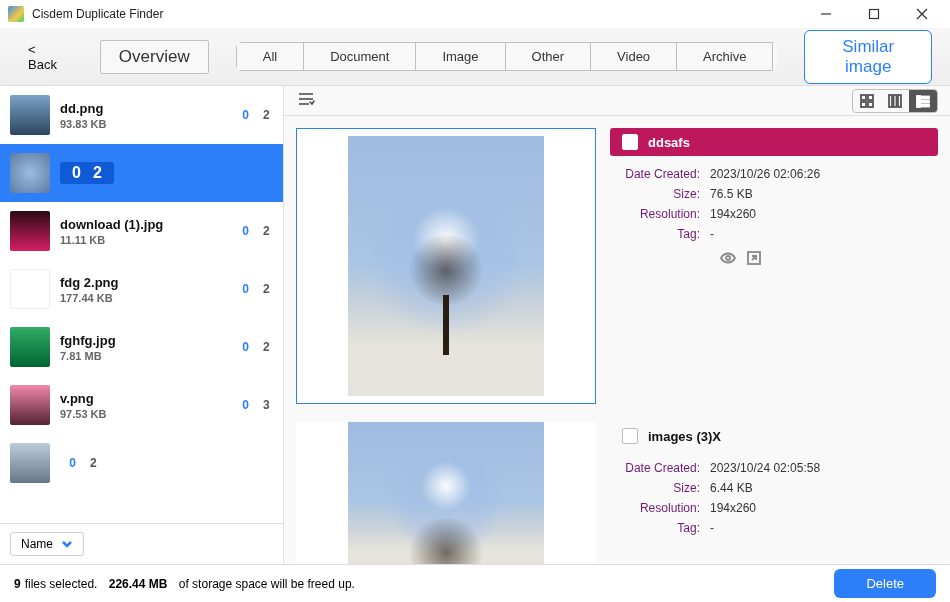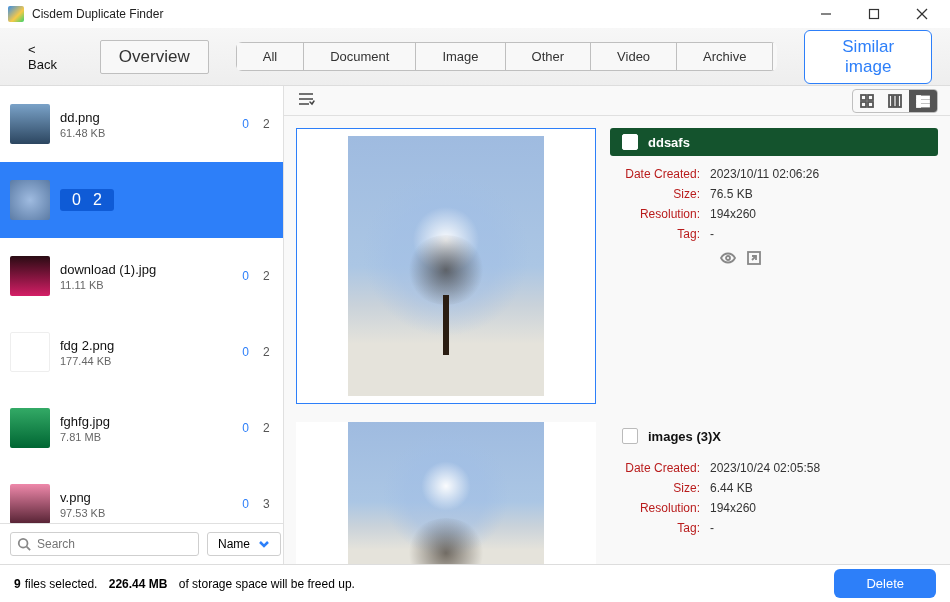--- a/index.html
+++ b/index.html
@@ -14,21 +14,21 @@
   .back { font-size: 13px; color: #111; cursor: pointer; padding: 4px 10px; }
   .overview-btn { border: 1px solid #bfbfbf; background: #f8f8f8; border-radius: 2px; padding: 6px 18px; font-size: 17px; color: #333; cursor: pointer; text-align: center; }
   .seg { display: flex; border-radius: 6px; overflow: hidden; }
   .seg .seg-item { border: 1px solid #bfbfbf; padding: 6px 26px; font-size: 13px; color: #333; background: #f8f8f8; cursor: pointer; border-right: none; }
   .seg .seg-item:last-child { border-right: 1px solid #bfbfbf; font-style: italic; }
   .similar-btn { border: 1px solid #2d7ff9; background: #fff; color: #2d7ff9; border-radius: 6px; padding: 6px 18px; font-size: 17px; cursor: pointer; margin-left: auto; }
 
   .content { flex: 1; display: flex; overflow: hidden; }
   .sidebar { width: 284px; border-right: 1px solid #e0e0e0; display: flex; flex-direction: column; position: relative; }
   .file-list { flex: 1; overflow: auto; }
-  .row { display: flex; align-items: center; padding: 4px 10px; gap: 10px; height: 76px; cursor: pointer; }
+  .row { display: flex; align-items: center; padding: 4px 10px; gap: 10px; height: 58px; cursor: pointer; font-weight: bold; }
   .row.selected { background: #2d7ff9; color: #fff; }
   .thumb { width: 40px; height: 40px; background: #ddd; border-radius: 2px; flex-shrink: 0; }
   .meta { flex: 1; display: flex; flex-direction: column; gap: 2px; }
   .fname { font-size: 13px; color: #111; }
   .row.selected .fname { color: #fff; }
   .fsize { font-size: 11px; color: #666; }
   .row.selected .fsize { color: #dbe8ff; }
   .counts { display: flex; gap: 14px; align-items: center; font-size: 12px; }
   .cnt-a { color: #2d7ff9; width: 16px; text-align: right; }
   .cnt-b { color: #555; width: 10px; }
@@ -58,26 +58,26 @@
   .img-inner { width: 196px; height: 260px; background:
      radial-gradient(circle at 50% 40%, rgba(255,255,255,.95) 0%, rgba(255,255,255,0) 18%),
      radial-gradient(circle at 50% 45%, rgba(160,190,230,.5) 30%, rgba(160,190,230,0) 48%),
      linear-gradient(#9fbbe0 0%, #abc6e4 50%, #c9d2da 65%, #e5e3db 80%); position: relative; }
   .tree { position: absolute; left: 50%; top: 38%; width: 90px; height: 120px; transform: translateX(-50%); }
   .tree::before { content:""; position:absolute; left:50%; top:0; width:80px; height:70px; transform:translateX(-50%); background: radial-gradient(circle, rgba(40,30,20,.6) 0%, rgba(40,30,20,0) 70%); border-radius:50%; }
   .tree::after { content:""; position:absolute; left:50%; bottom:0; width:6px; height:60px; transform:translateX(-50%); background: #2a1d12; }
 
   .detail { flex: 1; display: flex; flex-direction: column; }
   .detail-hdr { display: flex; align-items: center; gap: 10px; padding: 6px 12px; border-radius: 3px; }
-  .detail-hdr.selhdr { background: #14532d; color: #fff; }
+  .detail-hdr.selhdr { background: #be185d; color: #fff; }
   .chk { width: 16px; height: 16px; border: 1px solid #bbb; background: #fff; border-radius: 2px; }
   .detail-hdr.selhdr .chk { border-color: #fff; }
   .hdr-title { font-size: 13px; font-weight: 600; }
   .kv { display: flex; padding: 3px 0; font-size: 12px; }
-  .kv .k { width: 100px; text-align: right; color: #b91c1c; padding-right: 10px; }
+  .kv .k { width: 100px; text-align: right; color: #701a75; padding-right: 10px; }
   .kv .v { color: #333; }
   .action-icons { display: flex; gap: 10px; padding-left: 10px; padding-top: 6px; }
   .action-icons svg { width: 16px; height: 16px; stroke: #888; fill: none; stroke-width: 1.8; }
 
   .statusbar { height: 38px; border-top: 1px solid #ddd; display: flex; align-items: center; padding: 0 14px; font-size: 12px; gap: 4px; background: #fff; }
   .statusbar b { font-weight: 700; }
   .delete-btn { margin-left: auto; background: #2d7ff9; color: #fff; border: none; border-radius: 6px; padding: 7px 32px; font-size: 13px; cursor: pointer; }
 
   .thumb.t1{background:linear-gradient(#7aa2c8,#2c4660)} .thumb.t2{background:radial-gradient(circle,#9fbbe0,#5b7ba5)} .thumb.t3{background:linear-gradient(#2a0b13,#d41e66)} .thumb.t4{background:#fff;border:1px solid #eee} .thumb.t5{background:linear-gradient(#3a6,#063)} .thumb.t6{background:linear-gradient(#e8a,#523)} .thumb.t7{background:linear-gradient(#bcd,#678)}
 </style>
@@ -121,21 +121,21 @@
   <button class="similar-btn">Similar image</button>
 </div>
 
 <div class="content">
   <div class="sidebar">
     <div class="file-list" id="file-list">
         <div class="row">
     <div class="thumb t1"></div>
     <div class="meta">
       <span class="fname">dd.png</span>
-      <span class="fsize">61.48 KB</span>
+      <span class="fsize">93.83 KB</span>
     </div>
     <div class="counts">
             <span class="cnt-a">0</span>
             <span class="cnt-b">2</span>
           </div>
         </div>
         <div class="row selected">
     <div class="thumb t2"></div>
     <div class="chip">
             <span>0</span>
@@ -188,27 +188,20 @@
         </div>
         <div class="row">
     <div class="thumb t7"></div>
     <div class="counts">
             <span class="cnt-a">0</span>
             <span class="cnt-b">2</span>
           </div>
         </div>
       </div>
     <div class="sidebar-bottom">
-      <div class="search">
-        <svg viewBox="0 0 16 16">
-            <circle cx="7" cy="7" r="5"></circle>
-            <line x1="11" y1="11" x2="15" y2="15"></line>
-          </svg>
-        <input placeholder="Search" style="">
-      </div>
       <div class="name-sel">
         <span>Name</span>
         <svg viewBox="0 0 12 12">
             <polyline points="2,4 6,8 10,4"></polyline>
           </svg>
       </div>
     </div>
   </div>
 
   <div class="main">
@@ -259,21 +252,21 @@
             </div>
         </div>
         <div class="detail">
           <div class="detail-hdr selhdr">
             <div class="chk"></div>
             <span class="hdr-title">ddsafs</span>
           </div>
           <div style="height:8px"></div>
           <div class="kv">
               <span class="k">Date Created:</span>
-              <span class="v">2023/10/11 02:06:26</span>
+              <span class="v">2023/10/26 02:06:26</span>
             </div>
           <div class="kv">
               <span class="k">Size:</span>
               <span class="v">76.5 KB</span>
             </div>
           <div class="kv">
               <span class="k">Resolution:</span>
               <span class="v">194x260</span>
             </div>
           <div class="kv">

